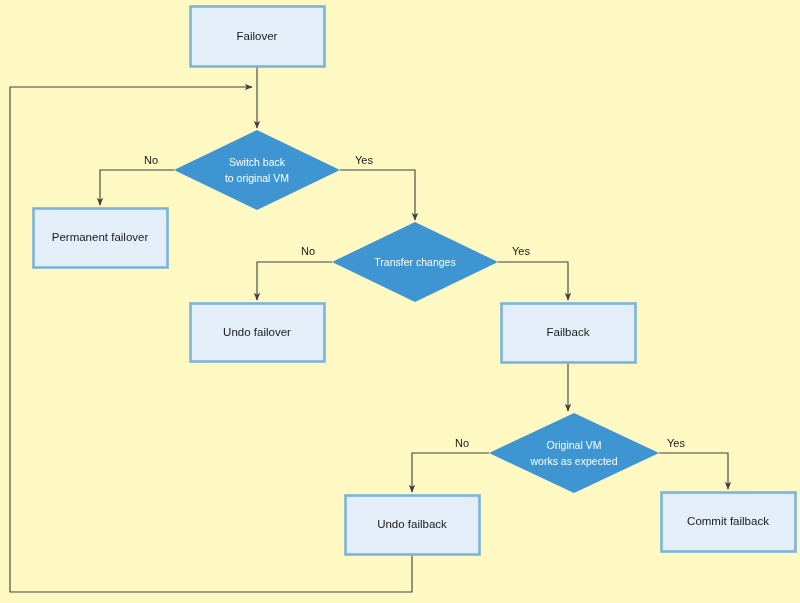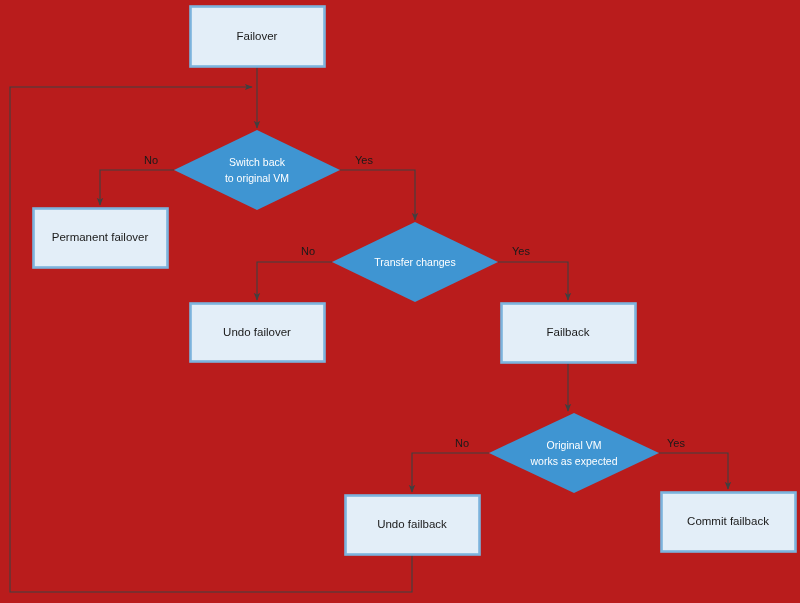--- a/index.html
+++ b/index.html
@@ -10,21 +10,21 @@
   body {
     width: 800px;
     height: 603px;
     overflow: hidden;
     font-family: "Liberation Sans", sans-serif;
   }
   #flowchart-canvas {
     position: relative;
     width: 800px;
     height: 603px;
-    background: #b91c1c;
+    background: #fef9c3;
   }
   #flow-svg {
     position: absolute;
     left: 0;
     top: 0;
     width: 800px;
     height: 603px;
   }
   .node-label {
     fill: #1a1a1a;

